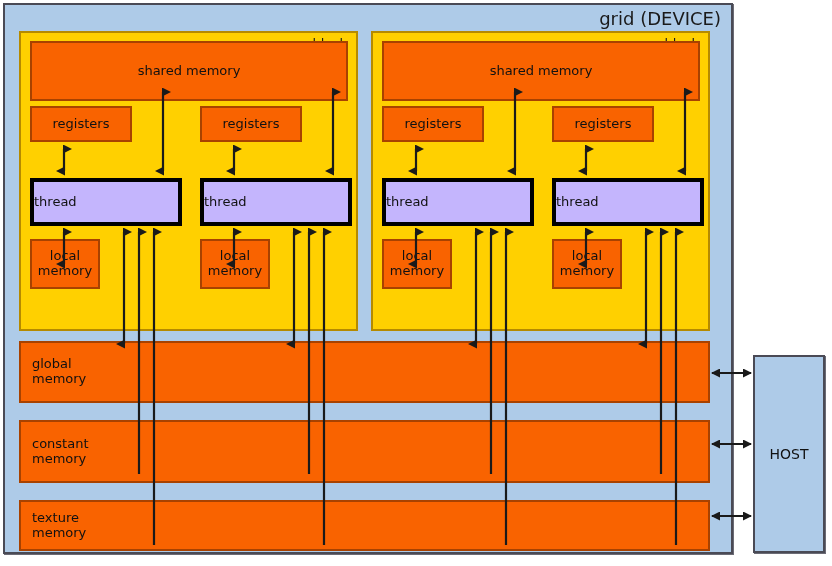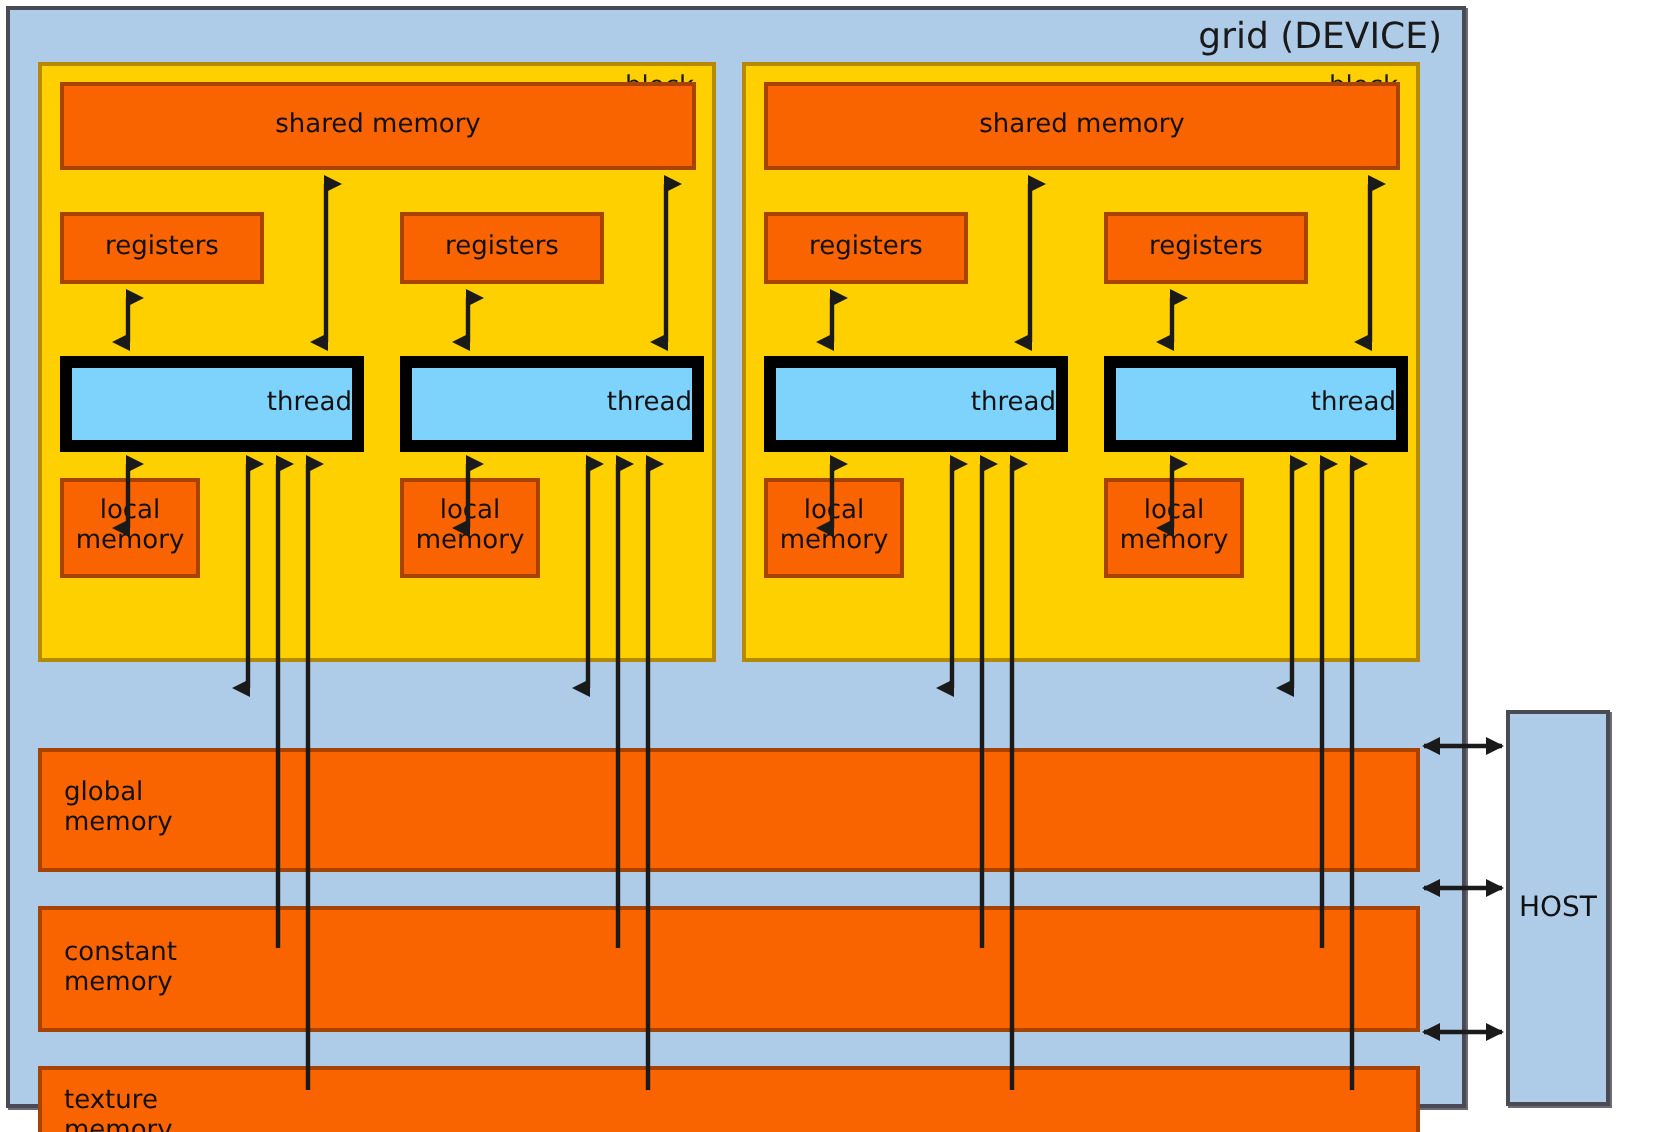--- a/index.html
+++ b/index.html
@@ -38,37 +38,37 @@
   }
 
   
   .mem{
     background:#f96300;border:2px solid #a84200;
     align-items:center;justify-content:center;
     color:#1a1a1a;
   }
   .mem .lbl{text-align:center;}
   .mem-left .lbl{text-align:left;}
-  .mem-left{align-items:center;justify-content:flex-start;padding-left:11px;margin-top:33px;}
+  .mem-left{align-items:center;justify-content:flex-start;padding-left:11px;}
 
   
   .thread{
-    background:#7dd3fc;border:6px solid #000000;
-    align-items:center;justify-content:flex-end;color:#1a1a1a;
-  }
-
-  
-  .shared{top:41px;height:44px;}
+    background:#c4b5fd;border:4px solid #000000;
+    align-items:center;justify-content:flex-start;color:#1a1a1a;
+  }
+
+  
+  .shared{top:41px;height:60px;}
   .regs{top:106px;height:36px;}
   .thr{top:178px;height:48px;}
   .loc{top:239px;height:50px;}
 
   
   .host-box{
-    left:753px;top:355px;width:52px;height:198px;
+    left:753px;top:355px;width:72px;height:198px;
     background:#aecbe8;border:2px solid #4a4a55;
     align-items:center;justify-content:center;
     box-shadow:1px 1px 0 #6b6b75;
   }
   .host-box .lbl{font-size:14px;}
 
   
   .dev-mem{left:19px;width:691px;}
   #global-memory{top:341px;height:62px;}
   #constant-memory{top:420px;height:63px;}

